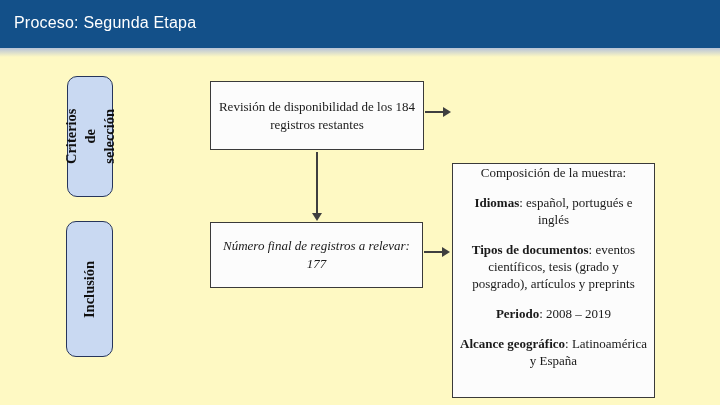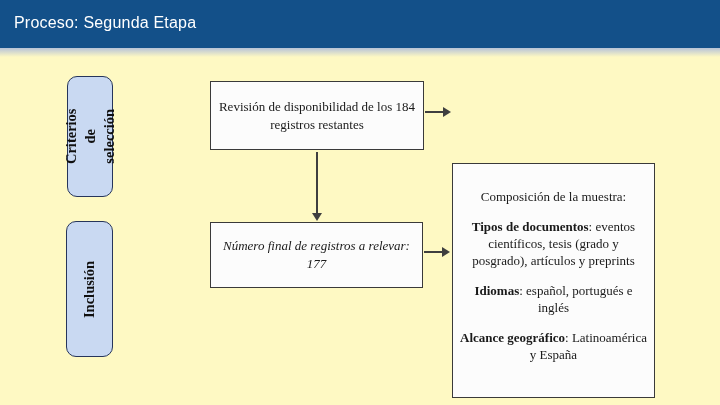--- a/index.html
+++ b/index.html
@@ -38,21 +38,21 @@
     display:flex; align-items:center; justify-content:center;
     text-align:center; font-size:13px; color:#1a1a1a; line-height:1.35;
     padding:4px 6px; box-sizing:border-box;
   }
   #box-review   { left:210px; top:81px;  width:214px; height:69px; }
   #box-noaccess { left:452px; top:80px;  width:200px; height:69px; }
   #box-final    { left:210px; top:222px; width:213px; height:66px;font-style:italic; }
   .panel {
     position:absolute; left:452px; top:163px; width:203px; height:235px;
     background:#fcfcfc; border:1.5px solid #3a3a3a; box-sizing:border-box;
-    padding:24px 7px 6px 7px; text-align:center; font-size:13px;
+    padding:0 7px 6px 7px; text-align:center; font-size:13px;
     color:#1a1a1a;
   }
   .panel p { margin:0 0 13px 0; line-height:17px; }
   .panel p:last-child { margin-bottom:0;font-family:Liberation Serif, serif; }
   .panel strong { font-weight:bold; }
   .arrow-line-h { position:absolute; height:2px; background:#3f3f3f; }
   .arrow-line-v { position:absolute; width:2px;  background:#3f3f3f; }
   .arrow-head-right {
     position:absolute; width:0; height:0;
     border-top:5px solid transparent; border-bottom:5px solid transparent;
@@ -92,22 +92,23 @@
     <span>Revisión de disponibilidad de los 184 registros restantes</span>
   </div>
 
 
   <div class="flow-box" id="box-final">
     <span>Número final de registros a relevar: 177</span>
   </div>
 
   <div class="panel">
     <p><strong></strong><span>Composición de la muestra:</span></p>
+    <p><strong>Idiomas</strong><span>: español, portugués e inglés</span></p>
     <p><strong>Tipos de documentos</strong><span>: eventos científicos, tesis (grado y posgrado), artículos y preprints</span></p>
-    <p><strong>Idiomas</strong><span>: español, portugués e inglés</span></p>
+    <p><strong>Periodo</strong><span>: 2008 – 2019</span></p>
     <p><strong>Alcance geográfico</strong><span>: Latinoamérica y España</span></p>
   </div>
 
   <div class="arrow-line-h" id="arrow1-line"></div>
   <div class="arrow-head-right" id="arrow1-head"></div>
 
   <div class="arrow-line-v" id="arrow2-line"></div>
   <div class="arrow-head-down" id="arrow2-head"></div>
 
   <div class="arrow-line-h" id="arrow3-line"></div>

